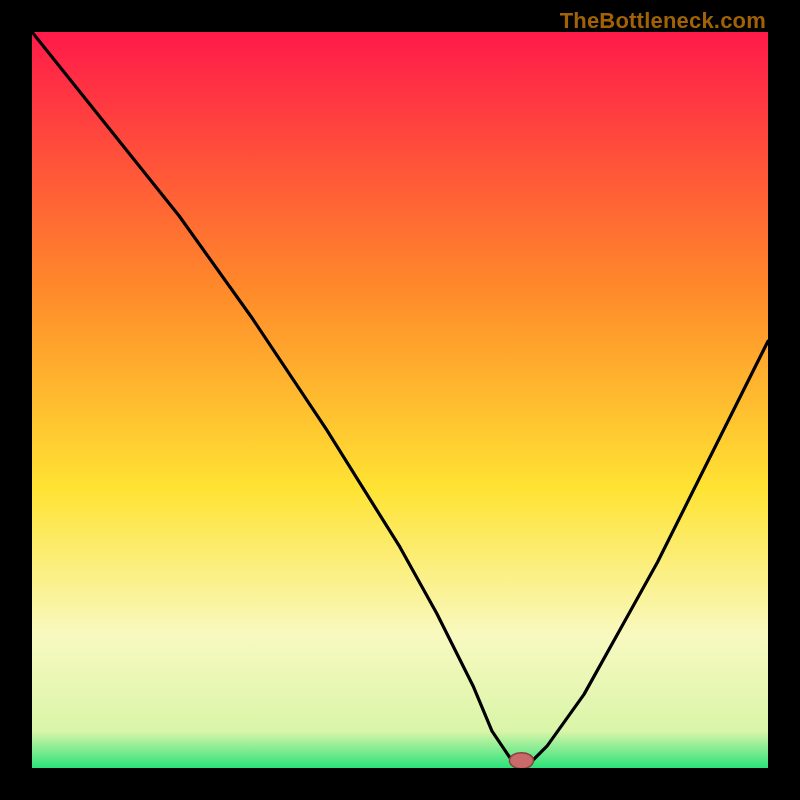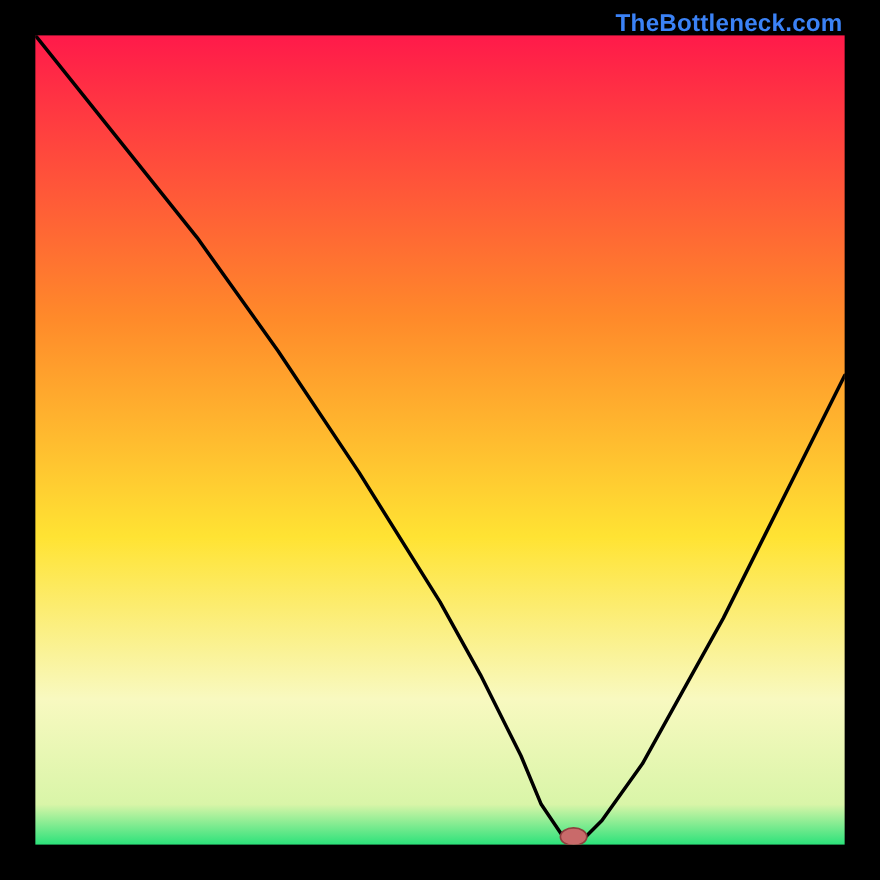--- a/index.html
+++ b/index.html
@@ -25,21 +25,21 @@
     width: 736px;
     height: 736px;
   }
   .watermark {
     position: absolute;
     top: 8px;
     right: 34px;
     font-family: Arial, Helvetica, sans-serif;
     font-size: 22px;
     font-weight: 600;
-    color: #3b82f6;
+    color: #a16207;
     letter-spacing: 0.2px;
   }
   svg {
     display: block;
   }
 </style>
 </head>
 <body>
 
 <div class="frame">

